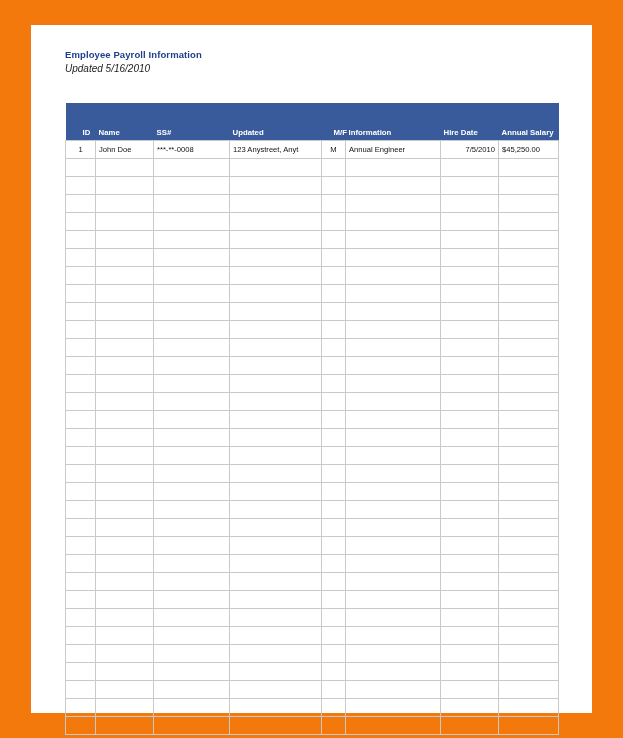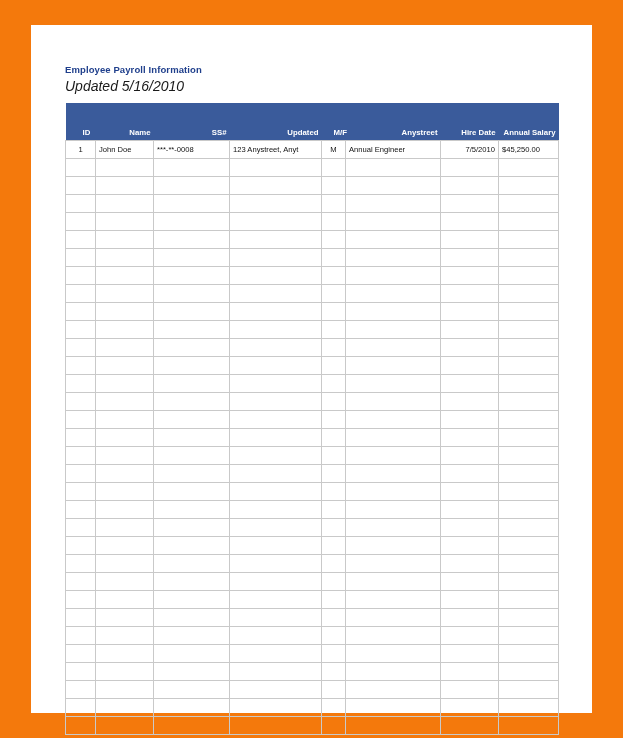--- a/index.html
+++ b/index.html
@@ -25,44 +25,44 @@
     position: absolute;
     left: 34px;
     top: 24px;
     right: 28px;
   }
   .doc-title {
     color: #1F3F8C;
     font-size: 9.5px;
     font-weight: bold;
     letter-spacing: 0.1px;
-    margin: 15px 0 3px 0;
+    margin: 0 0 3px 0;
   }
   .doc-subtitle {
     color: #1a1a1a;
-    font-size: 14px;
+    font-size: 10px;
     font-style: italic;
     margin: 0;
   }
   table.payroll {
     position: absolute;
     left: 34px;
     top: 78px;
     width: 493px;
     border-collapse: collapse;
     table-layout: fixed;
   }
   table.payroll thead tr {
     background: #3A5B9B;
   }
   table.payroll thead th {
     color: #FFFFFF;
     font-size: 7.8px;
     font-weight: bold;
-    text-align: right;
+    text-align: left;
     padding: 0 3px;
     height: 34px;
     vertical-align: bottom;
     padding-bottom: 3px;
     border: none;
     line-height: 1.05;
   }
   table.payroll thead th.center {
     text-align: center;
     padding-left: 12px;
@@ -120,21 +120,21 @@
       <col class="w-hire">
       <col class="w-salary">
     </colgroup>
     <thead>
       <tr>
         <th class="center">ID</th>
         <th>Name</th>
         <th>SS#</th>
         <th>Updated</th>
         <th class="center">M/F</th>
-        <th>Anystreet</th>
+        <th>Information</th>
         <th>Hire Date</th>
         <th>Annual Salary</th>
       </tr>
     </thead>
     <tbody id="payroll-body">
         <tr>
           <td class="c-id">1</td>
           <td class="c-name">John Doe</td>
           <td class="c-ssn">***-**-0008</td>
           <td class="c-addr">123 Anystreet, Anyt</td>

